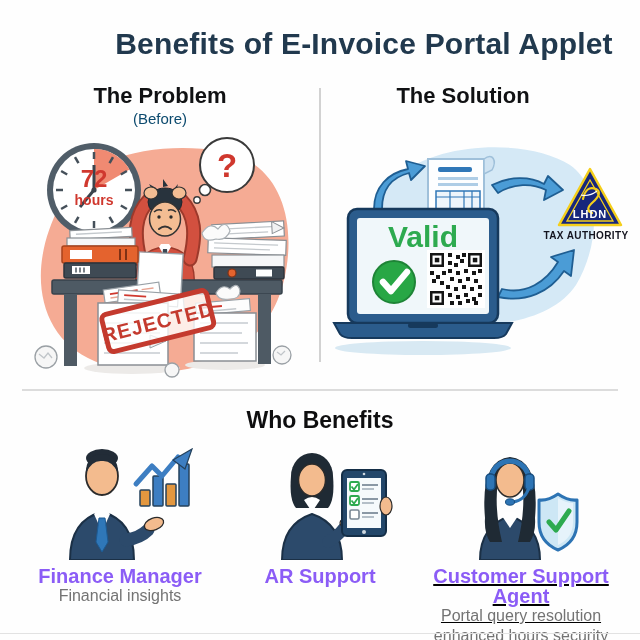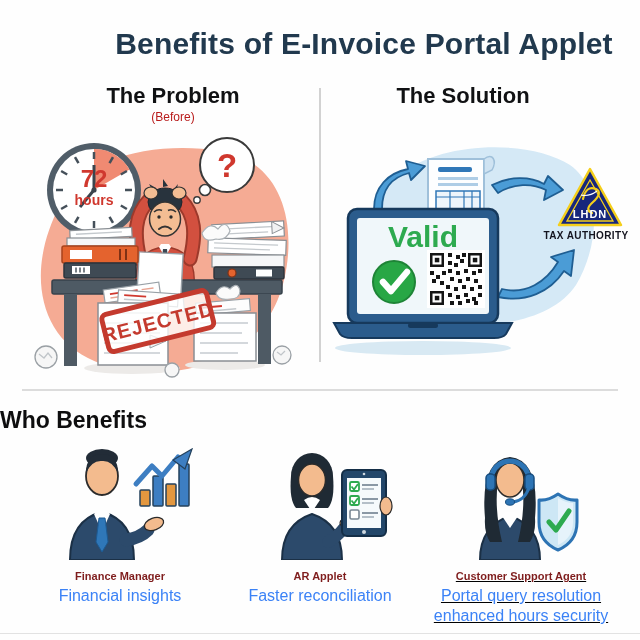--- a/index.html
+++ b/index.html
@@ -1,35 +1,35 @@
 <!DOCTYPE html>
 <html><head>
 <meta charset="utf-8">
 <style>
   html,body{margin:0;padding:0;background:#fff;}
   .canvas{position:relative;width:640px;height:640px;background:#fefefe;overflow:hidden;
           font-family:"Liberation Sans",sans-serif;}
   .page-title{position:absolute;top:27px;left:0;width:100%;text-align:center;
               font-size:30px;font-weight:700;color:#21394e;letter-spacing:.2px;padding-left:44px;}
   .col-head{position:absolute;top:84px;width:320px;text-align:center;}
-  .col-head.left{left:0;padding-left:13px;}
+  .col-head.left{left:0;}
   .col-head.right{left:303px;}
   .col-head .h{font-size:22px;font-weight:700;color:#101113;line-height:24px;}
-  .col-head .sub{font-size:12px;color:#b91c1c;margin-top:2px;}
+  .col-head .sub{font-size:15px;color:#0c4a6e;margin-top:2px;}
   .vdivider{position:absolute;left:319px;top:88px;width:2px;height:274px;background:#d2d2d2;}
   .hdivider{position:absolute;left:22px;top:389px;width:596px;height:2px;background:#dcdcdc;}
   .bottomline{position:absolute;left:0;top:633px;width:640px;height:1px;background:#e2e2e2;}
   .illus{position:absolute;}
   .illus.left{left:20px;top:135px;}
   .illus.right{left:330px;top:135px;}
-  .wb-head{position:absolute;top:407px;left:0;width:100%;
+  .wb-head{position:absolute;top:407px;left:0;width:100%;text-align:center;
            font-size:23px;font-weight:700;color:#0e0e0f;}
   .persona{position:absolute;top:448px;text-align:center;}
-  .persona .role{font-size:11px;font-weight:700;color:#7f1d1d;margin-top:2px;line-height:20px;}
-  .persona .ben{font-size:16px;color:#3b82f6;line-height:20px;}
+  .persona .role{font-size:20px;font-weight:700;color:#8b5cf6;margin-top:2px;line-height:20px;}
+  .persona .ben{font-size:16px;color:#737373;line-height:20px;}
   .p1{left:10px;width:220px;}
   .p2{left:215px;width:210px;}
   .p3{left:409px;width:224px;text-decoration:underline;}
   svg text{font-family:"Liberation Sans",sans-serif;}
 </style>
 </head>
 <body>
 
 <div class="canvas">
 
@@ -353,22 +353,21 @@
         <rect x="110" y="48" width="9" height="9" rx="1.5" fill="#ffffff" stroke="#2daa4f" stroke-width="1.8"></rect>
         <path d="M111.5,52.5 l2.5,3 l4,-5.5" fill="none" stroke="#2daa4f" stroke-width="1.8"></path>
         <rect x="122" y="50" width="16" height="2" fill="#8a98a5"></rect>
           <rect x="122" y="54" width="12" height="2" fill="#b4bfc8"></rect>
         <rect x="110" y="62" width="9" height="9" rx="1.5" fill="#ffffff" stroke="#7a8894" stroke-width="1.6"></rect>
         <rect x="122" y="64" width="16" height="2" fill="#8a98a5"></rect>
           <rect x="122" y="68" width="12" height="2" fill="#b4bfc8"></rect>
         <ellipse cx="146" cy="58" rx="6" ry="9" fill="#f3bb8e" stroke="#2b2b2b" stroke-width="1.2"></ellipse>
       </g>
     </svg>
-    <div class="role">AR Applet</div>
-    <div class="ben">Faster reconciliation</div>
+    <div class="role">AR Support</div>
   </div>
 
   <div class="persona p3">
     <svg width="170" height="112" viewBox="0 0 170 112">
       <g>
         <path d="M44,112 Q44,78 74,68 Q104,78 104,112 Z" fill="#2c4a6b" stroke="#1b3046" stroke-width="2"></path>
         <path d="M66,68 L74,80 L82,68 L78,64 L70,64 Z" fill="#ffffff"></path>
         <path d="M49,70 Q44,12 74,9 Q104,12 99,70 Q100,84 94,94 L82,94 Q90,60 86,32 Q74,42 62,32 Q58,60 66,94 L54,94 Q48,84 49,70 Z" fill="#1f2a34"></path>
         <ellipse cx="74" cy="32" rx="14" ry="17" fill="#f3bb8e" stroke="#2b2b2b" stroke-width="1.5"></ellipse>
       </g>

